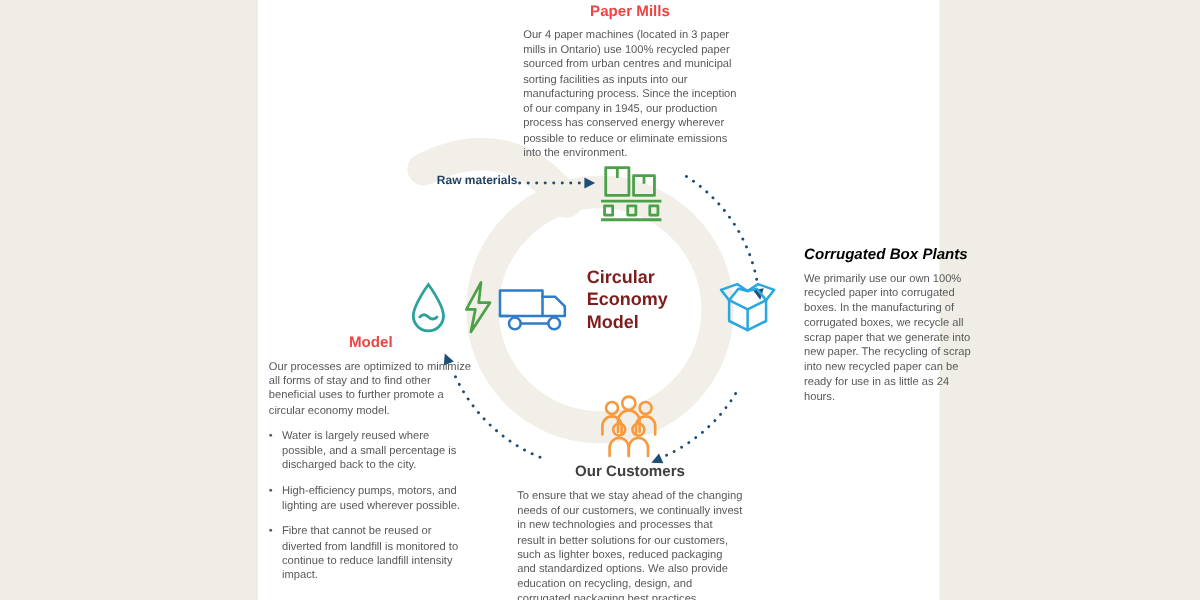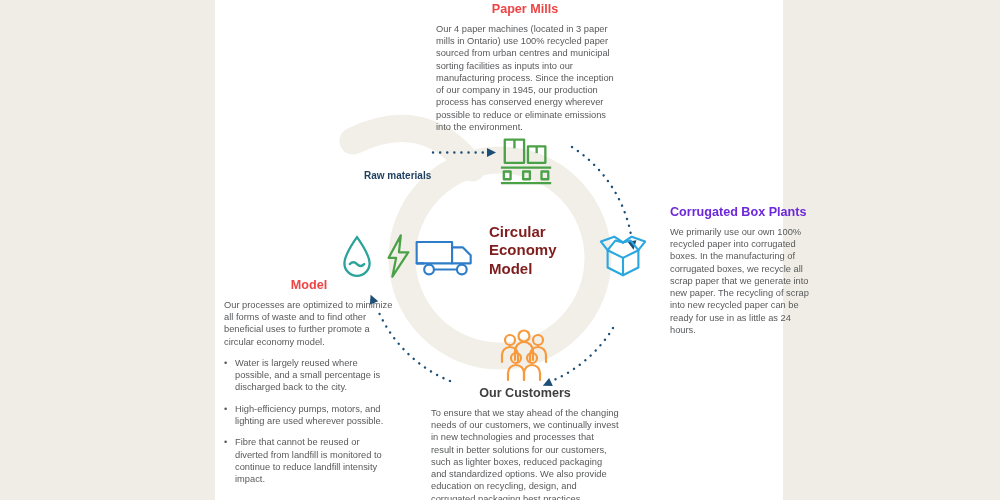--- a/index.html
+++ b/index.html
@@ -11,30 +11,30 @@
   .side-panel{position:absolute;top:0;bottom:0;background:#efede5;}
   .side-panel.left{left:0;width:215px;}
   .side-panel.right{right:0;width:217px;}
 
   svg.layer{position:absolute;left:0;top:0;pointer-events:none;}
 
   .txt-block{position:absolute;color:#58595b;font-size:9.3px;line-height:1.32;}
   .txt-block h3{margin:0 0 6px 0;font-size:12.6px;line-height:1.1;font-weight:bold;}
   .center-head{text-align:center;}
   .green{color:#ef4444;}
-  .cyan{color:#6d28d9;}
+  .cyan{color:#000000;font-style:italic;}
   .orange{color:#404040;}
 
   .bullets{margin:9px 0 16px 0;padding:0;list-style:none;}
   .bullets li{position:relative;padding-left:11px;margin:0 0 9px 0;}
   .bullets li::before{content:"\2022";position:absolute;left:0;top:0;color:#58595b;}
 
   .raw-materials{
     position:absolute;left:364px;top:145px;
-    font-size:10px;font-weight:bold;color:#1d3e5e;margin-top:25px;
+    font-size:10px;font-weight:bold;color:#1d3e5e;
   }
   .center-title{
     position:absolute;left:489px;top:223px;
     font-size:15px;font-weight:bold;color:#7f1d1d;line-height:1.22;
   }
   .icon{position:absolute;}
 </style>
 </head>
 <body>
 
@@ -141,21 +141,21 @@
     <div>Our 4 paper machines (located in 3 paper mills in Ontario) use 100% recycled paper sourced from urban centres and municipal sorting facilities as inputs into our manufacturing process. Since the inception of our company in 1945, our production process has conserved energy wherever possible to reduce or eliminate emissions into the environment.</div>
   </div>
 
   <div class="txt-block" style="left:670px;top:206px;width:148px;">
     <h3 class="cyan">Corrugated Box Plants</h3>
     <div>We primarily use our own 100% recycled paper into corrugated boxes. In the manufacturing of corrugated boxes, we recycle all scrap paper that we generate into new paper. The recycling of scrap into new recycled paper can be ready for use in as little as 24 hours.</div>
   </div>
 
   <div class="txt-block" style="left:224px;top:279px;width:170px;">
     <h3 class="green center-head">Model</h3>
-    <div>Our processes are optimized to minimize all forms of waste and to find other beneficial uses to further promote a circular economy model.</div>
+    <div>Our processes are optimized to minimize all forms of stay and to find other beneficial uses to further promote a circular economy model.</div>
     <ul class="bullets">
       <li>Water is largely reused where possible, and a small percentage is discharged back to the city.</li>
       <li>High-efficiency pumps, motors, and lighting are used wherever possible.</li>
       <li>Fibre that cannot be reused or diverted from landfill is monitored to continue to reduce landfill intensity impact.</li>
     </ul>
   </div>
 
   <div class="txt-block" style="left:431px;top:387px;width:188px;">
     <h3 class="orange center-head">Our Customers</h3>
     <div>To ensure that we stay ahead of the changing needs of our customers, we continually invest in new technologies and processes that result in better solutions for our customers, such as lighter boxes, reduced packaging and standardized options. We also provide education on recycling, design, and corrugated packaging best practices.</div>

